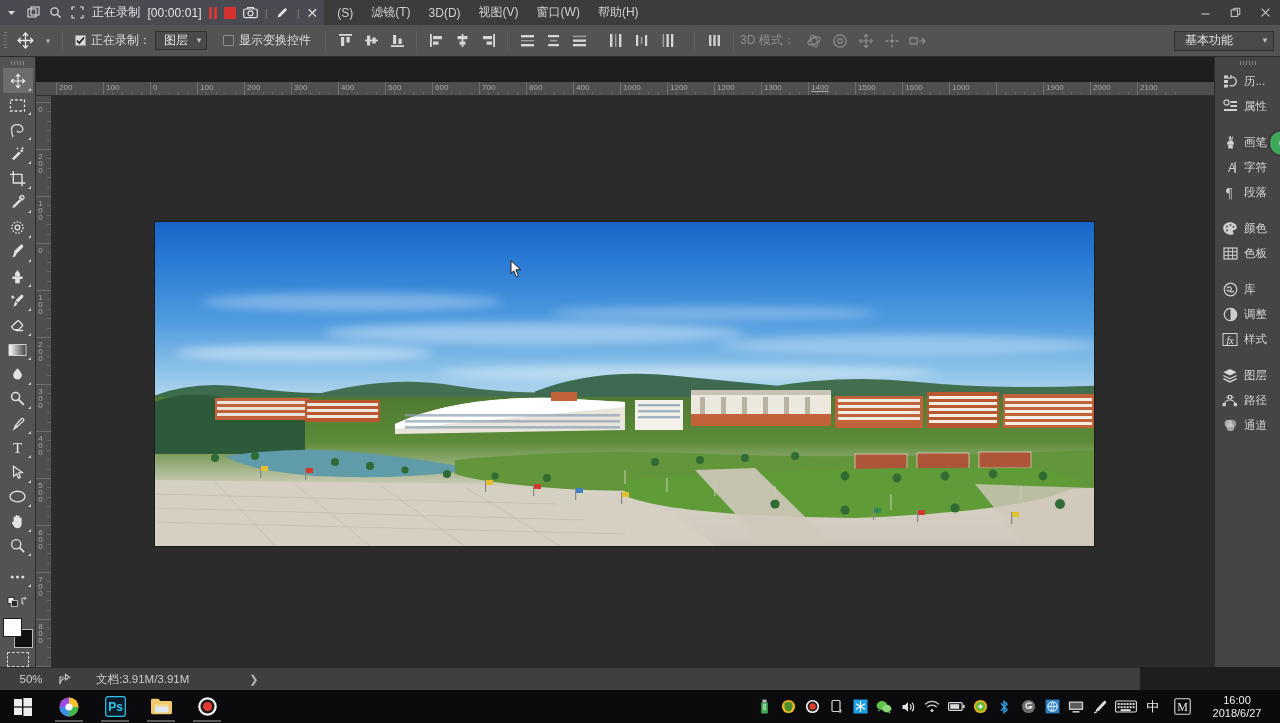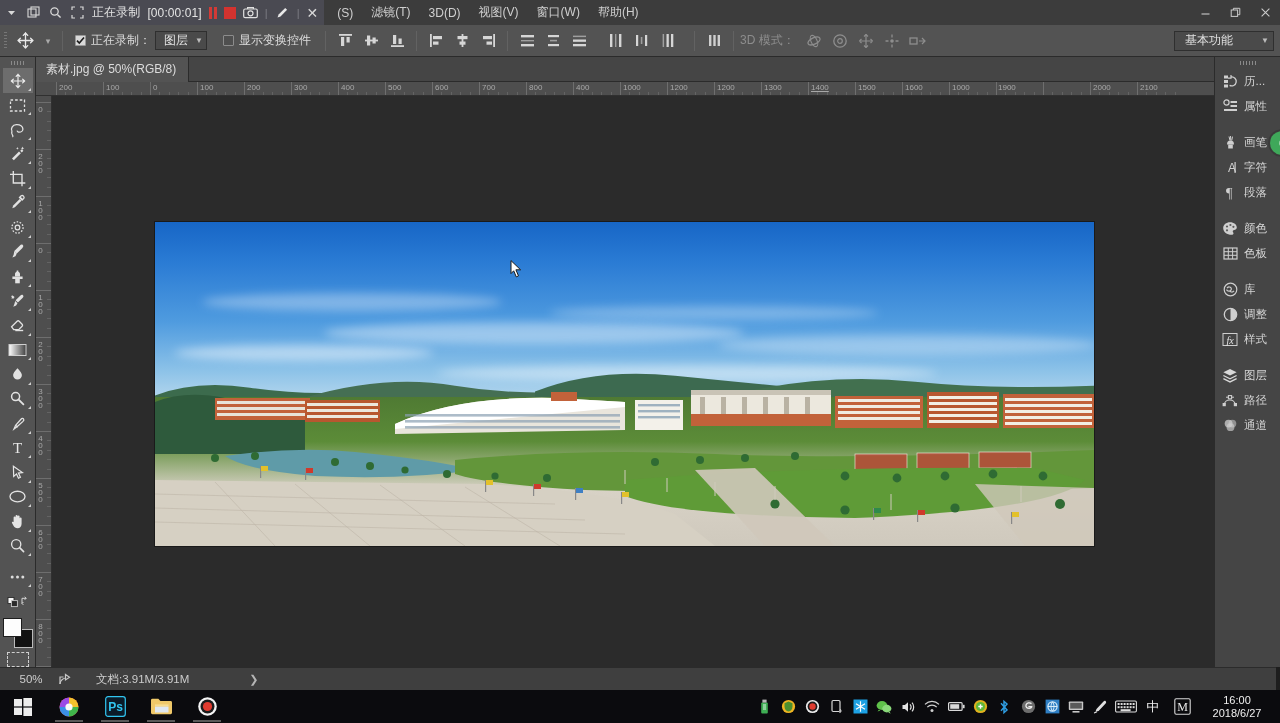--- a/index.html
+++ b/index.html
@@ -185,21 +185,21 @@
   .dock-ico { width:16px; height:16px; display:flex; align-items:center; justify-content:center; color:#cdcdcd; }
   .dock-sep { height:11px; }
   .badge {
     position:absolute; right:-14px; top:1px; width:24px;height:24px;border-radius:50%;
     background:#3fa85a; color:#fff; font-size:11px; display:flex;align-items:center;justify-content:center;
     box-shadow:0 0 0 2px rgba(0,0,0,.15);
   }
 
   
   .statusbar {
-    position:absolute; left:0; top:667px; width:1276px; height:23px;
+    position:absolute; left:0; top:667px; width:1140px; height:23px;
     background:#3f3f3f; border-top:1px solid #2b2b2b;
     display:flex; align-items:center; font-size:11.5px; color:#cccccc;
   }
   .sb-zoom { width:52px; text-align:center; padding-left:10px; }
   .sb-ico { width:26px; display:flex; align-items:center; justify-content:center; color:#c6c6c6; }
   .sb-doc { margin-left:18px; }
   .sb-arrow { margin-left:60px; color:#b5b5b5; font-size:11px; }
 
   
   .taskbar {
@@ -628,25 +628,20 @@
         <path d="M15 9.5V4.3h4.2M19.2 4.3l-1.5-1.4M19.2 4.3l-1.5 1.5M15 9.5l1.4-1.5M15 9.5l1.4 1.4" fill="none" stroke="#d8d8d8" stroke-width="1"></path>
       </svg>
     </div>
     <div class="swatches">
       <div class="sw-bg"></div>
       <div class="sw-fg"></div>
     </div>
     <div class="mask-btn"></div>
   </div>
 
-  <div class="tabstrip">
-    <div class="doctab">
-      <span>素材.jpg @ 50%(RGB/8)</span>
-    </div>
-  </div>
 
   <div class="ruler-h" id="rulerH">
       <div class="rtick" style="left: 20px;"></div>
       <div class="rlabel" style="left: 23px;">200</div>
       <div class="rtick minor" style="left: 29.4px;"></div>
       <div class="rtick minor" style="left: 38.8px;"></div>
       <div class="rtick minor" style="left: 48.2px;"></div>
       <div class="rtick minor" style="left: 57.6px;"></div>
       <div class="rtick" style="left: 67px;"></div>
       <div class="rlabel" style="left: 70px;">100</div>
@@ -762,21 +757,21 @@
       <div class="rtick minor" style="left: 931.8px;"></div>
       <div class="rtick minor" style="left: 941.2px;"></div>
       <div class="rtick minor" style="left: 950.6px;"></div>
       <div class="rtick" style="left: 960px;"></div>
       <div class="rlabel" style="left: 963px; margin-top: 48px;">1800</div>
       <div class="rtick minor" style="left: 969.4px;"></div>
       <div class="rtick minor" style="left: 978.8px;"></div>
       <div class="rtick minor" style="left: 988.2px;"></div>
       <div class="rtick minor" style="left: 997.6px;"></div>
       <div class="rtick" style="left: 1007px;"></div>
-      <div class="rlabel" style="left: 962px;">1900</div>
+      <div class="rlabel" style="left: 1010px;">1900</div>
       <div class="rtick minor" style="left: 1016.4px;"></div>
       <div class="rtick minor" style="left: 1025.8px;"></div>
       <div class="rtick minor" style="left: 1035.2px;"></div>
       <div class="rtick minor" style="left: 1044.6px;"></div>
       <div class="rtick" style="left: 1054px;"></div>
       <div class="rlabel" style="left: 1057px;">2000</div>
       <div class="rtick minor" style="left: 1063.4px;"></div>
       <div class="rtick minor" style="left: 1072.8px;"></div>
       <div class="rtick minor" style="left: 1082.2px;"></div>
       <div class="rtick minor" style="left: 1091.6px;"></div>

